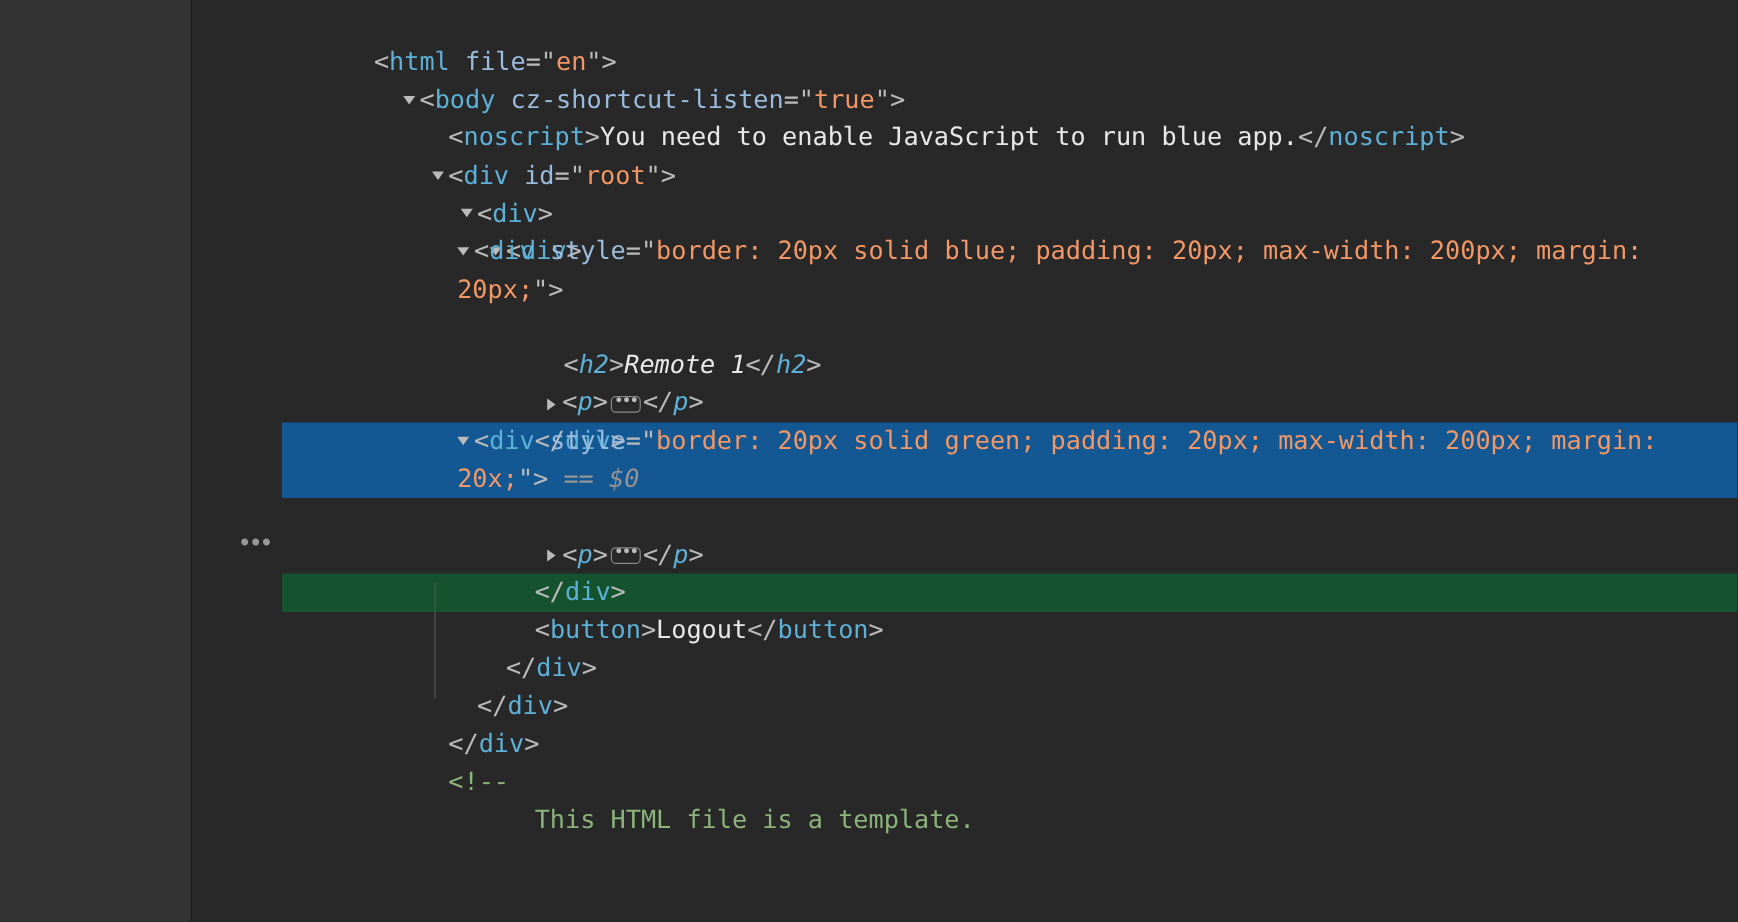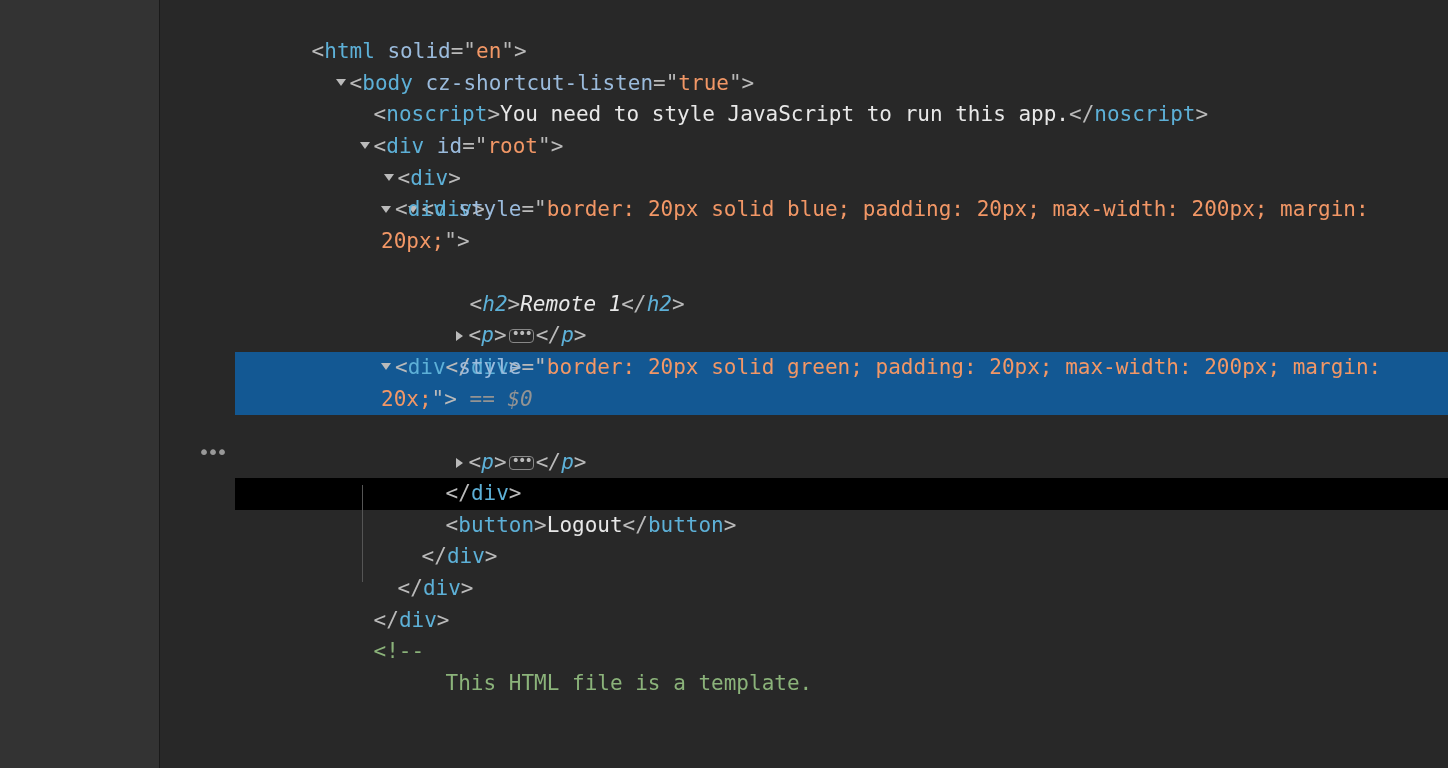--- a/index.html
+++ b/index.html
@@ -49,21 +49,21 @@
   .ind1 { padding-left: 50px; }
   .ind2 { padding-left: 74px; }
   .ind3 { padding-left: 98px; }
   .ind4 { padding-left: 122px; }
   .ind5 { padding-left: 146px; }
   .ind6 { padding-left: 170px; font-style: italic; }
   .selected {
     background: #135893;
   }
   .hovered {
-    background: #000000;
+    background: #14532d;
   }
   .tag { color: #5db0d7; }
   .attr { color: #9bbbdc; }
   .val { color: #f29766; }
   .punct { color: #bababa; }
   .text { color: #e8e8e8; }
   .ref { color: #939393; font-style: italic; }
   .comment { color: #8bb37a; }
   .arrow {
     display: inline-block;
@@ -120,30 +120,30 @@
 
 <div class="gutter">
   <span class="gutter-dots">•••</span>
 </div>
 
 <div class="content">
 
   <div class="line ind0" style="color:#9aa0a6; margin-top:-27px;"></div>
 
   <div class="line ind0">
-    <span class="punct">&lt;</span><span class="tag">html</span><span> </span><span class="attr">solid</span><span class="punct">="</span><span class="val">en</span><span class="punct">"&gt;</span>
+    <span class="punct">&lt;</span><span class="tag">html</span><span> </span><span class="attr">file</span><span class="punct">="</span><span class="val">en</span><span class="punct">"&gt;</span>
   </div>
 
 
   <div class="line ind1">
     <span class="arrow down"></span><span class="punct">&lt;</span><span class="tag">body</span><span> </span><span class="attr">cz-shortcut-listen</span><span class="punct">="</span><span class="val">true</span><span class="punct">"&gt;</span>
   </div>
 
   <div class="line ind2">
-    <span class="arrow-spacer"></span><span class="punct">&lt;</span><span class="tag">noscript</span><span class="punct">&gt;</span><span class="text">You need to style JavaScript to run this app.</span><span class="punct">&lt;/</span><span class="tag">noscript</span><span class="punct">&gt;</span>
+    <span class="arrow-spacer"></span><span class="punct">&lt;</span><span class="tag">noscript</span><span class="punct">&gt;</span><span class="text">You need to enable JavaScript to run blue app.</span><span class="punct">&lt;/</span><span class="tag">noscript</span><span class="punct">&gt;</span>
   </div>
 
   <div class="line ind2">
     <span class="arrow down"></span><span class="punct">&lt;</span><span class="tag">div</span><span> </span><span class="attr">id</span><span class="punct">="</span><span class="val">root</span><span class="punct">"&gt;</span>
   </div>
 
   <div class="line ind3">
     <span class="arrow down"></span><span class="punct">&lt;</span><span class="tag">div</span><span class="punct">&gt;</span>
   </div>
 

